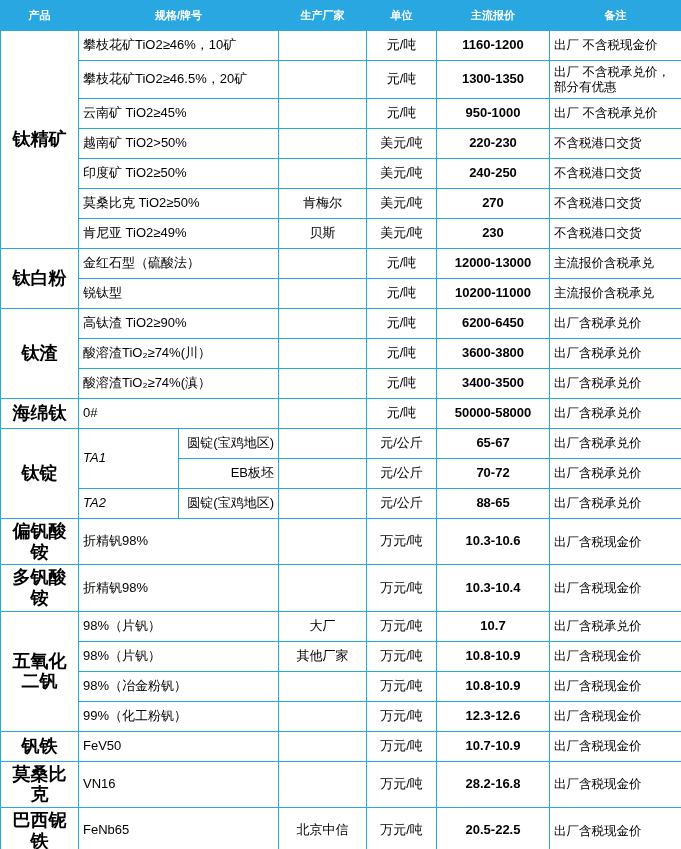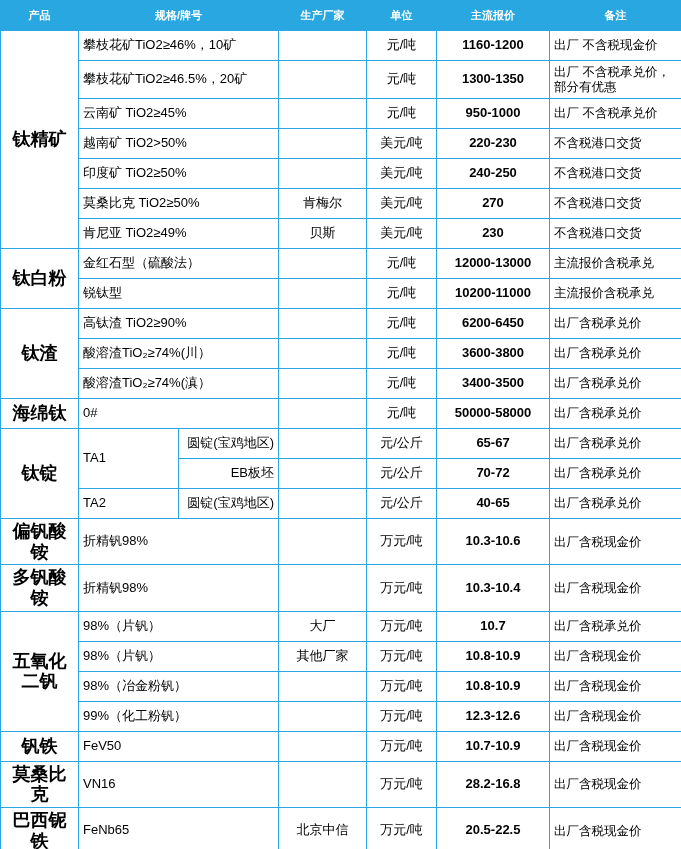--- a/index.html
+++ b/index.html
@@ -31,21 +31,21 @@
     background: #29a7e1;
     color: #ffffff;
     font-weight: bold;
     text-align: center;
     height: 30px;
     font-size: 11px;
     border-color: #29a7e1;
   }
   .c-prod   { width: 78px;  text-align: center; font-weight: bold; font-size: 18px; }
   .c-spec   { width: 200px; text-align: left;  padding-left: 6px; }
-  .c-spec-a { width: 70px;  text-align: left;  padding-left: 6px; }
+  .c-spec-a { width: 70px;  text-align: left;  padding-left: 6px; font-style: italic; }
   .c-spec-b { width: 130px; text-align: right;  padding-left: 6px; }
   .c-maker  { width: 88px;  text-align: center; }
   .c-unit   { width: 70px;  text-align: center; }
   .c-price  { width: 113px; text-align: center; font-weight: bold; }
   .c-note   { width: 132px; }
   .row { height: 30px; }
   .row-tall { height: 38px; }
   .note-small { font-size: 12.5px; }
 </style>
 </head>
@@ -172,21 +172,21 @@
         <td class="c-maker"></td>
         <td class="c-unit">元/公斤</td>
         <td class="c-price">70-72</td>
         <td class="c-note note-small">出厂含税承兑价</td>
       </tr>
       <tr class="row">
         <td class="c-spec-a" rowspan="1">TA2</td>
         <td class="c-spec-b">圆锭(宝鸡地区)</td>
         <td class="c-maker"></td>
         <td class="c-unit">元/公斤</td>
-        <td class="c-price">40-65</td>
+        <td class="c-price">88-65</td>
         <td class="c-note note-small">出厂含税承兑价</td>
       </tr>
       <tr class="row">
         <td class="c-prod" rowspan="1">偏钒酸铵</td>
         <td class="c-spec" colspan="2">折精钒98%</td>
         <td class="c-maker"></td>
         <td class="c-unit">万元/吨</td>
         <td class="c-price">10.3-10.6</td>
         <td class="c-note note-small">出厂含税现金价</td>
       </tr>

